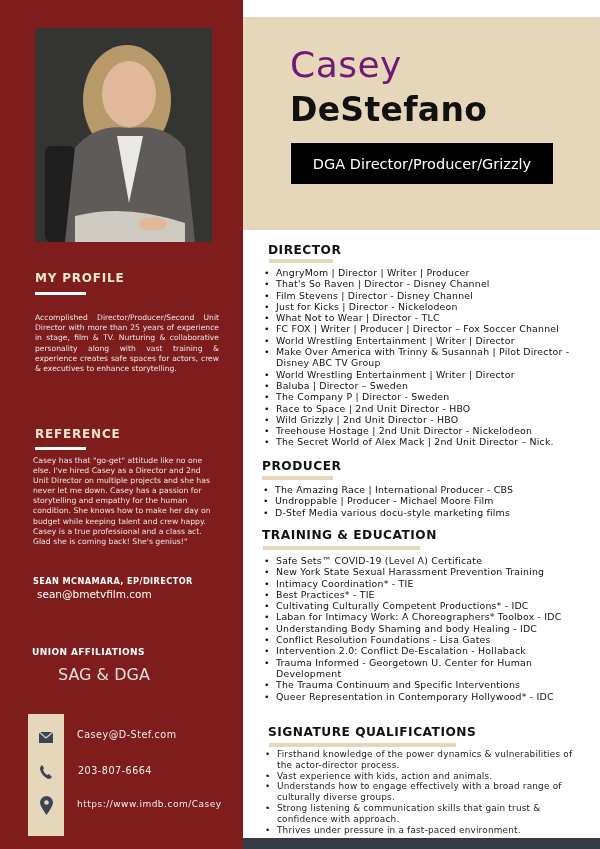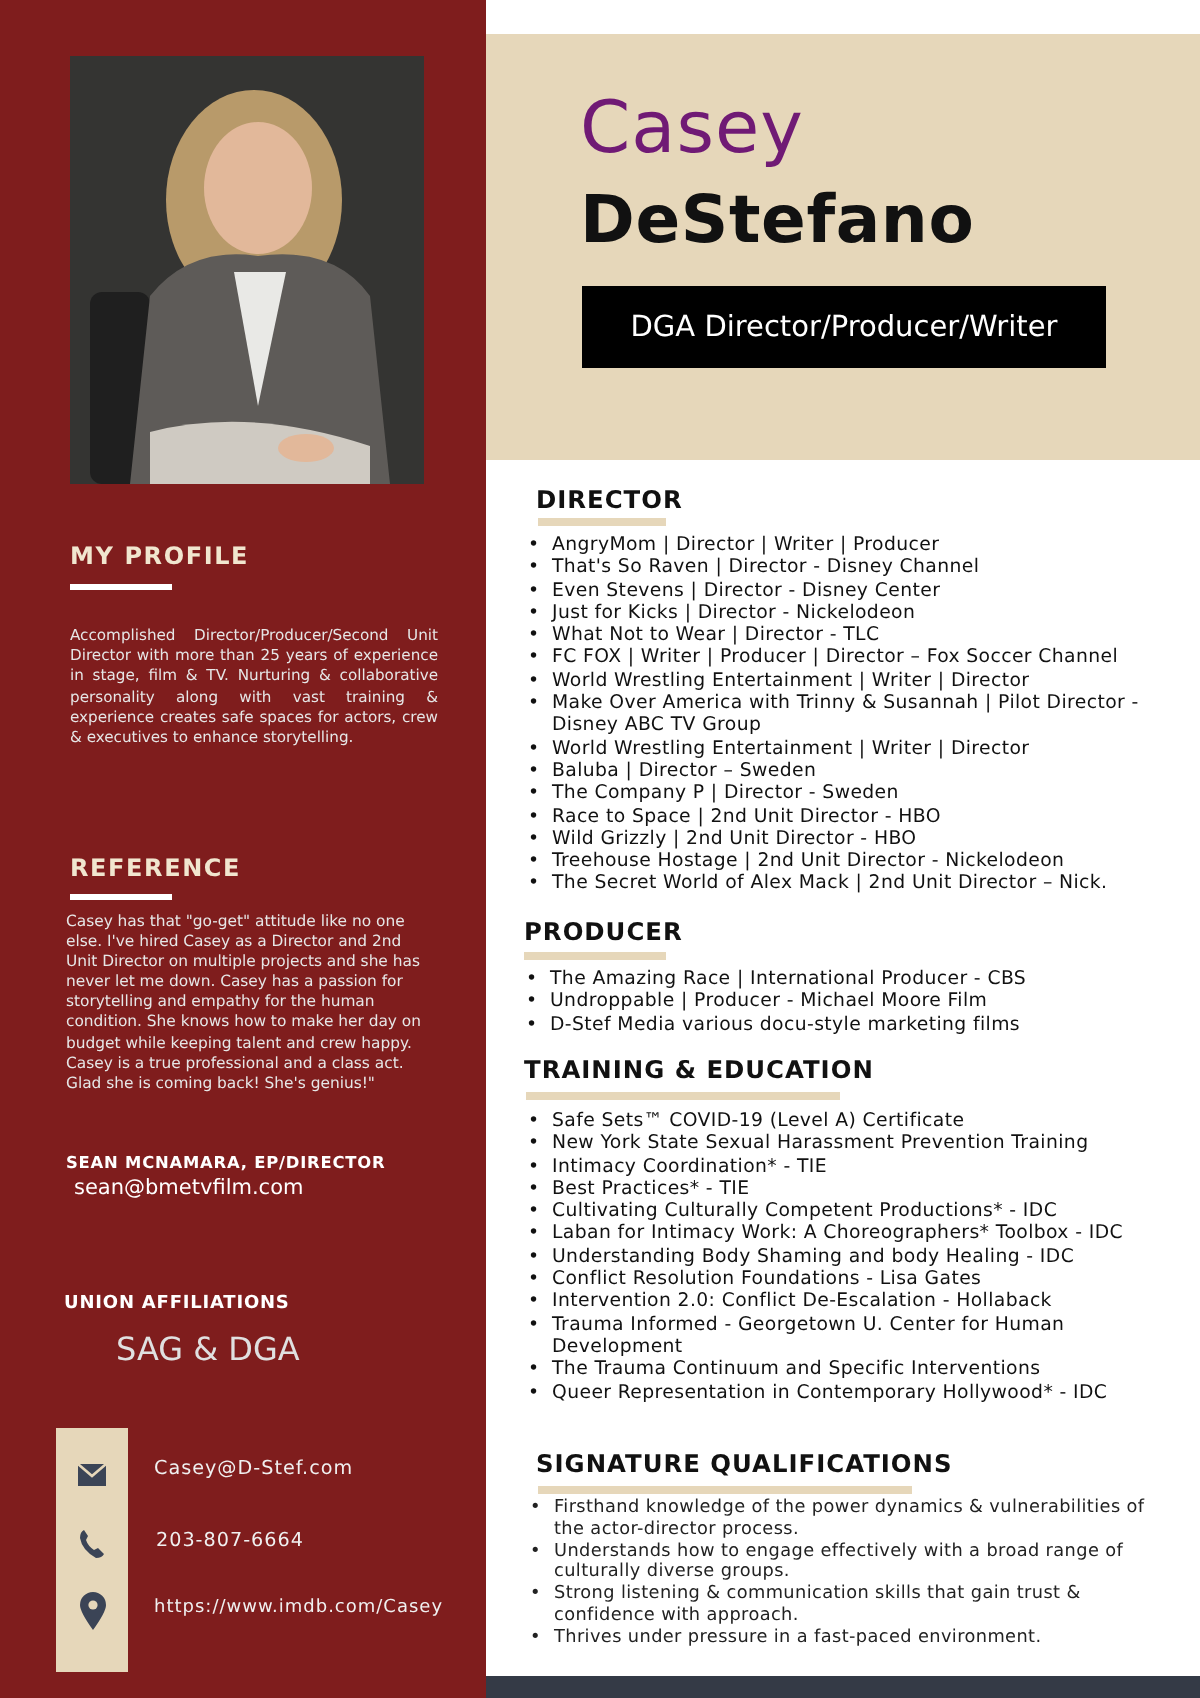--- a/index.html
+++ b/index.html
@@ -101,29 +101,29 @@
   </div>
   <div class="contact-text" style="top:729px;">Casey@D-Stef.com</div>
   <div class="contact-text" style="top:765px; left:78px;">203-807-6664</div>
   <div class="contact-text" style="top:799px; font-size:9px;">https://www.imdb.com/Casey</div>
 </div>
 
 <div class="header-band"></div>
 <div class="first-name">Casey</div>
 <div class="last-name">DeStefano</div>
 <div class="title-box">
-  <span>DGA Director/Producer/Writer</span>
+  <span>DGA Director/Producer/Grizzly</span>
 </div>
 
 <div class="section-title" style="top:243px;">DIRECTOR</div>
 <div class="section-rule" style="top:259px; width:64px;"></div>
 <ul class="list" style="left:262px; top:267px; width:330px;">
   <li>AngryMom | Director | Writer | Producer</li>
   <li>That's So Raven | Director - Disney Channel</li>
-  <li>Even Stevens | Director - Disney Center</li>
+  <li>Film Stevens | Director - Disney Channel</li>
   <li>Just for Kicks | Director - Nickelodeon</li>
   <li>What Not to Wear | Director - TLC</li>
   <li>FC FOX | Writer | Producer | Director – Fox Soccer Channel</li>
   <li>World Wrestling Entertainment | Writer | Director</li>
   <li style="width:312px;">Make Over America with Trinny &amp; Susannah | Pilot Director - Disney ABC TV Group</li>
   <li>World Wrestling Entertainment | Writer | Director</li>
   <li>Baluba | Director – Sweden</li>
   <li>The Company P | Director - Sweden</li>
   <li>Race to Space | 2nd Unit Director - HBO</li>
   <li>Wild Grizzly | 2nd Unit Director - HBO</li>
@@ -153,18 +153,19 @@
   <li>Intervention 2.0: Conflict De-Escalation - Hollaback</li>
   <li style="width:290px;">Trauma Informed - Georgetown U. Center for Human Development</li>
   <li>The Trauma Continuum and Specific Interventions</li>
   <li>Queer Representation in Contemporary Hollywood* - IDC</li>
 </ul>
 
 <div class="section-title" style="top:725px;">SIGNATURE QUALIFICATIONS</div>
 <div class="section-rule" style="top:743px; width:187px;"></div>
 <ul class="list qual" style="left:263px; top:749px; width:310px;">
   <li>Firsthand knowledge of the power dynamics &amp; vulnerabilities of the actor-director process.</li>
+  <li>Vast experience with kids, action and animals.</li>
   <li>Understands how to engage effectively with a broad range of culturally diverse groups.</li>
   <li>Strong listening &amp; communication skills that gain trust &amp; confidence with approach.</li>
   <li>Thrives under pressure in a fast-paced environment.</li>
 </ul>
 
 <div class="bottom-bar"></div>
 
 </body></html>

